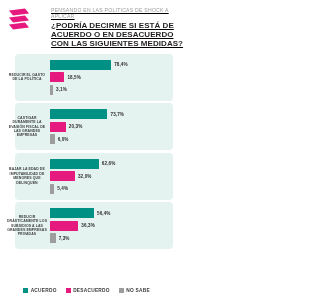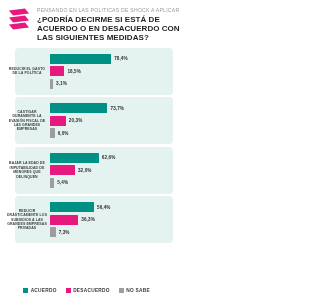--- a/index.html
+++ b/index.html
@@ -26,22 +26,23 @@
   }
   #logo{
     width:26px;height:26px;
     flex:0 0 26px;
     position:relative;
     margin-top:1px;
   }
   #logo svg{display:block;}
   #headtext{
     flex:1 1 auto;
-    margin-left:5px;
+    margin-left:19px;
     padding-top:1px;
+    text-decoration:underline;
   }
   .eyebrow{
     font-size:5.1px;
     line-height:6.0px;
     letter-spacing:0.25px;
     color:#9a9a9a;
     font-weight:400;
     text-transform:uppercase;
     margin:0 0 1.5px 0;
     max-width:158px;

